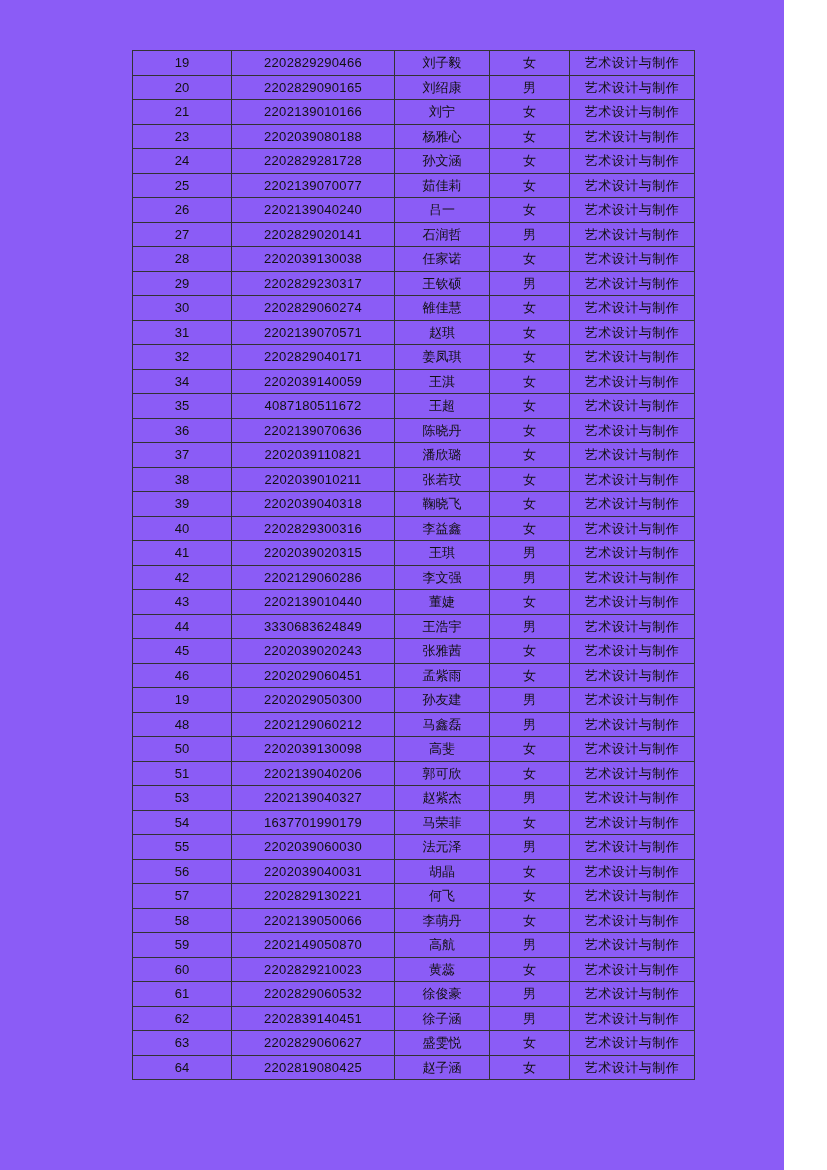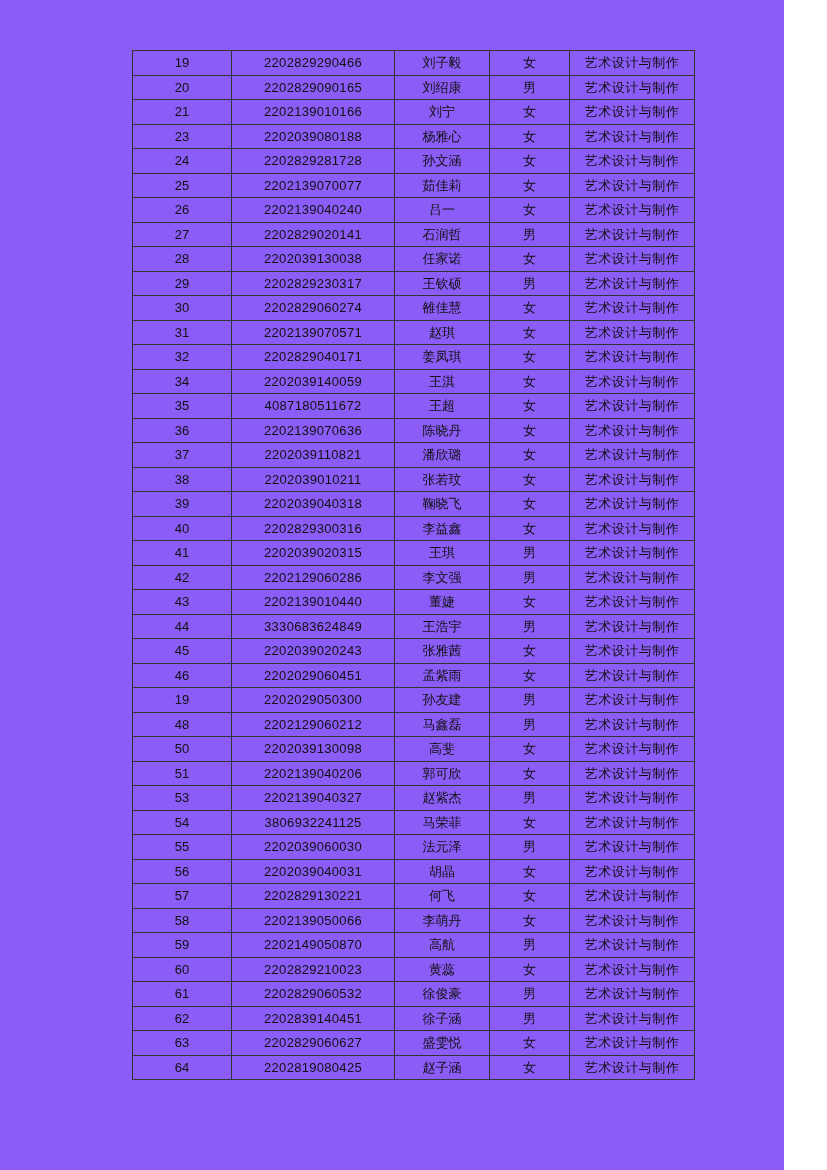--- a/index.html
+++ b/index.html
@@ -264,21 +264,21 @@
   </tr>
         <tr>
     <td class="cell-no">53</td>
     <td class="cell-id">2202139040327</td>
     <td class="cell-name">赵紫杰</td>
     <td class="cell-gender">男</td>
     <td class="cell-major">艺术设计与制作</td>
   </tr>
         <tr>
     <td class="cell-no">54</td>
-    <td class="cell-id">3806932241125</td>
+    <td class="cell-id">1637701990179</td>
     <td class="cell-name">马荣菲</td>
     <td class="cell-gender">女</td>
     <td class="cell-major">艺术设计与制作</td>
   </tr>
         <tr>
     <td class="cell-no">55</td>
     <td class="cell-id">2202039060030</td>
     <td class="cell-name">法元泽</td>
     <td class="cell-gender">男</td>
     <td class="cell-major">艺术设计与制作</td>

